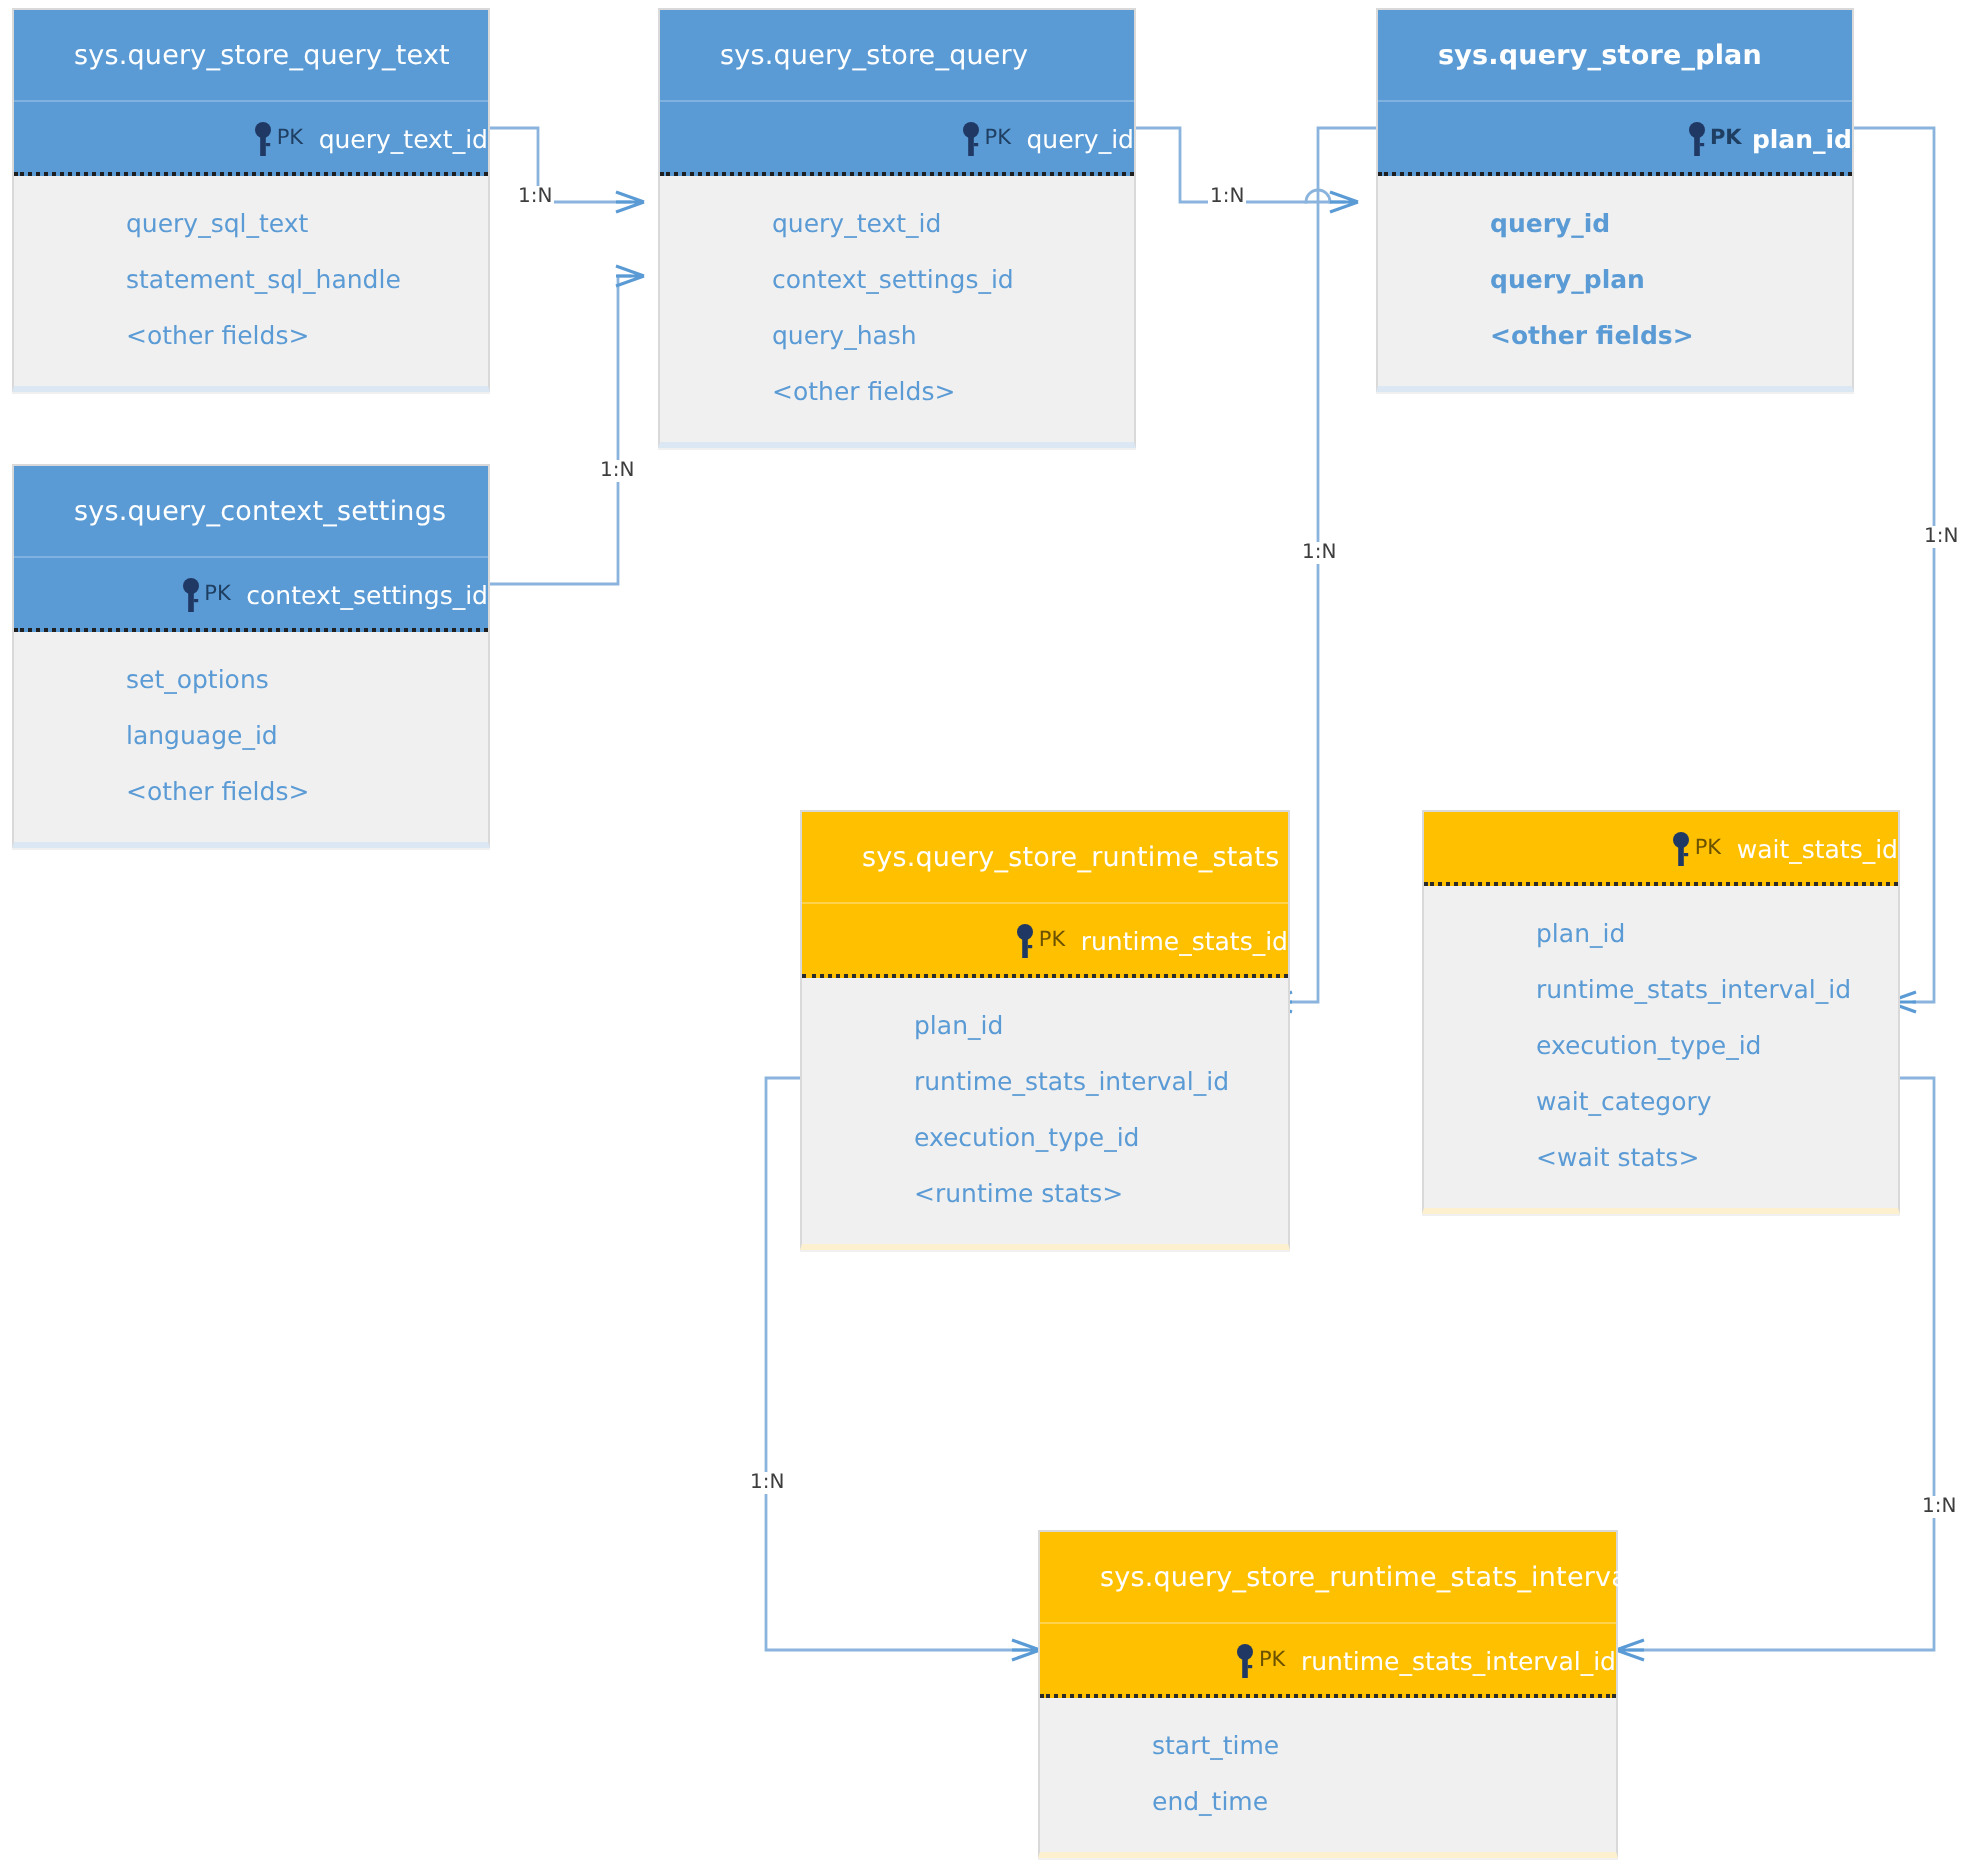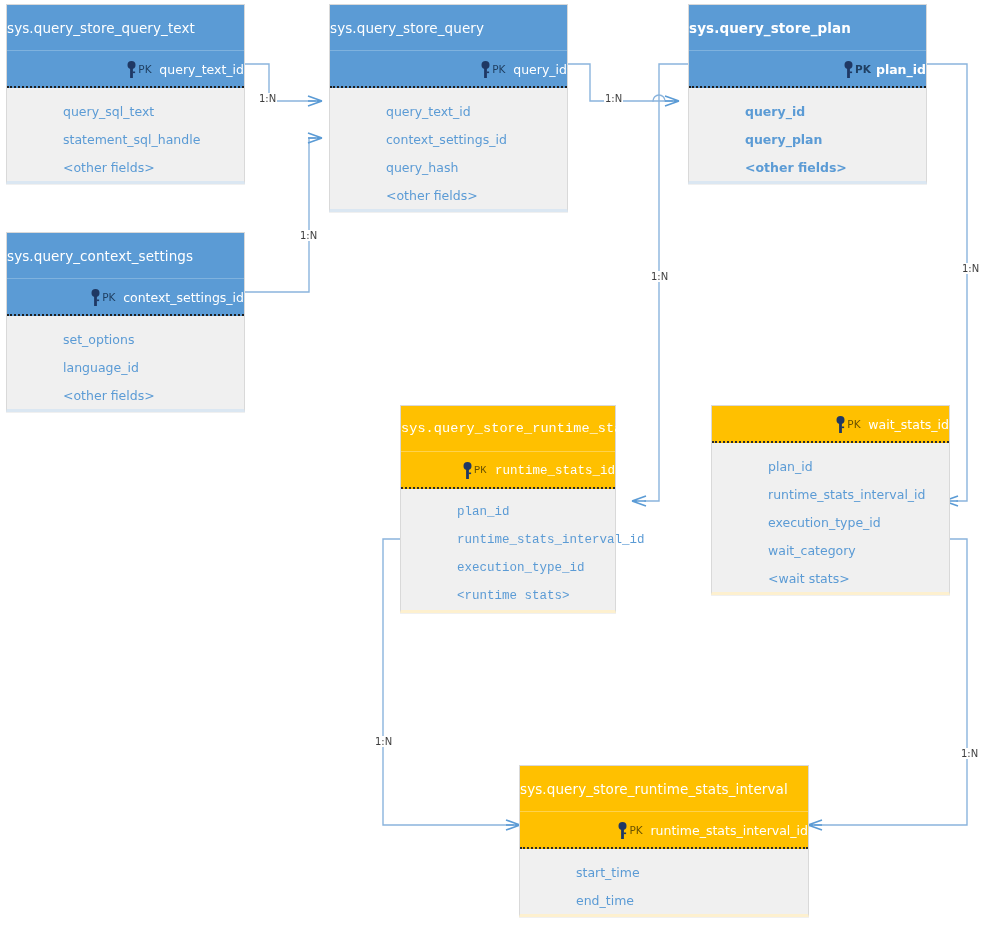--- a/index.html
+++ b/index.html
@@ -17,21 +17,21 @@
     background:#f0f0f0;
     border:1px solid #d9d9d9;
     box-shadow:0 1px 0 0 rgba(0,0,0,0.06);
   }
   .entity.blue{border-bottom:3px solid #dbe7f2;}
   .entity.orange{border-bottom:3px solid #fdf0cf;}
 
   .ent-header{
     height:46px;
     display:flex;align-items:center;
-    padding-left:0;
+    padding-left:30px;
     color:#ffffff;
     font-size:13.5px;
     letter-spacing:0.1px;
     box-sizing:border-box;
   }
   .blue .ent-header{background:#5b9bd5;border-bottom:1px solid #7fb2de;}
   .orange .ent-header{background:#ffc000;border-bottom:1px solid #ffd24d;}
 
   .ent-pk{
     height:37px;
@@ -57,21 +57,21 @@
   }
   .pk-badge .keyglyph{display:block;width:9px;height:17px;margin-right:2px;}
   .pk-badge .pk-text{font-size:10.5px;line-height:1;}
   .blue .pk-badge .pk-text{color:#1f3f62;}
   .orange .pk-badge .pk-text{color:#6b5200;}
 
   .pk-name{font-size:12.5px;color:#ffffff;}
 
   .ent-fields{
     background:#f0f0f0;
-    padding:9px 0 0 0;
+    padding:9px 0 12px 0;
   }
   .field{
     height:28px;
     display:flex;align-items:center;
     padding-left:56px;
     font-size:12.5px;
     color:#5b9bd5;
     box-sizing:border-box;
     white-space:nowrap;
   }
@@ -210,21 +210,21 @@
             <span class="pk-text">PK</span>
           </span>
           <span class="pk-name">context_settings_id</span>
         </div>
         <div class="ent-fields">
           <div class="field">set_options</div>
           <div class="field">language_id</div>
           <div class="field">&lt;other fields&gt;</div>
         </div>
       </div>
-      <div class="entity orange" style="left: 400px; top: 405px; width: 216px; font-family: Liberation Mono, monospace;">
+      <div class="entity orange" style="left: 400px; top: 405px; width: 245px;">
         <div class="ent-header">
           <span>sys.query_store_runtime_stats</span>
         </div>
         <div class="ent-pk">
           <span class="pk-badge">
             <svg class="keyglyph" viewBox="0 0 9 17">
               <circle cx="4.5" cy="4" r="4" fill="#1f3864"></circle>
               <rect x="3.1" y="6.5" width="2.8" height="10.5" fill="#1f3864"></rect>
               <rect x="5.9" y="10.5" width="2.2" height="1.6" fill="#1f3864"></rect>
             </svg>

